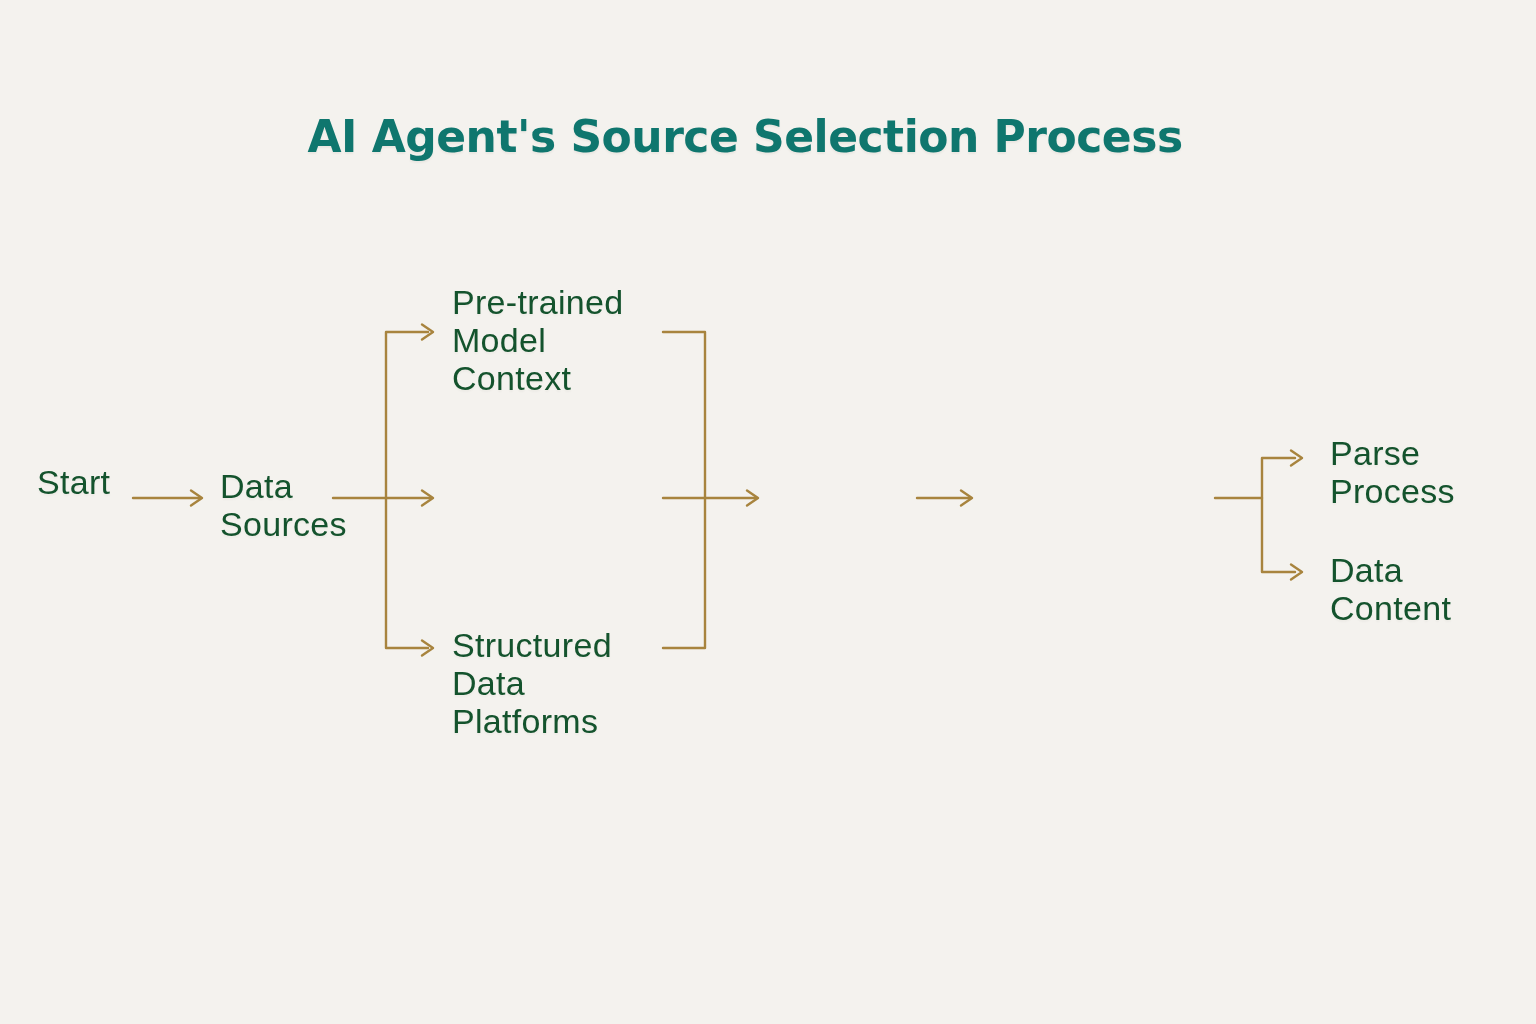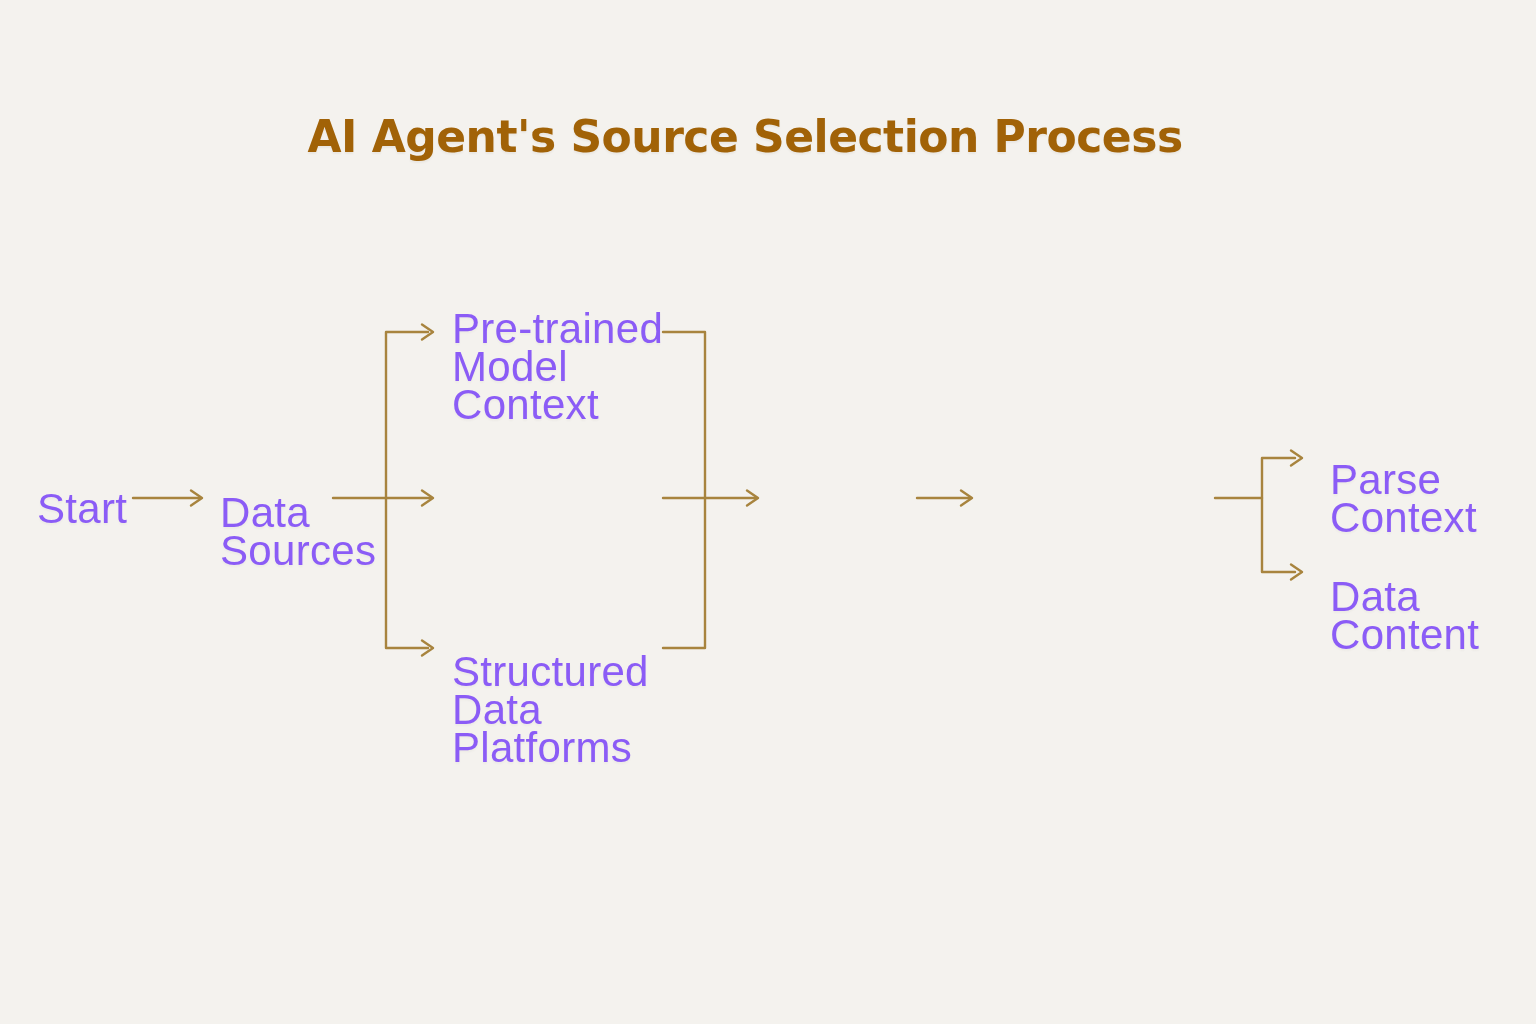--- a/index.html
+++ b/index.html
@@ -19,33 +19,32 @@
   }
   .title {
     position: absolute;
     left: 745px;
     top: 136px;
     transform: translate(-50%, -50%);
     font-family: "DejaVu Sans", "Liberation Sans", sans-serif;
     font-weight: 700;
     font-size: 44px;
     letter-spacing: -0.5px;
-    color: #a16207;
+    color: #0f766e;
     white-space: nowrap;
     text-shadow: 0 2px 2px rgba(80, 70, 55, 0.06);
   }
   .node {
     position: absolute;
-    font-size: 42px;
+    font-size: 34px;
     line-height: 38px;
     letter-spacing: 0.3px;
-    color: #8b5cf6;
+    color: #14532d;
     white-space: pre-line;
     text-shadow: 0 2px 2px rgba(80, 70, 55, 0.04);
-    margin-top: 27px;
   }
   svg.connectors {
     position: absolute;
     left: 0;
     top: 0;
     width: 1536px;
     height: 1024px;
   }
   svg.connectors path {
     fill: none;
@@ -105,18 +104,18 @@
 Context</div>
 
 
   <div class="node" style="left:452px; top:626px;">Structured
 Data
 Platforms</div>
 
 
 
   <div class="node" style="left:1330px; top:434px;">Parse
-Context</div>
+Process</div>
 
   <div class="node" style="left:1330px; top:551px;">Data
 Content</div>
 
 </div>
 
 </body></html>

